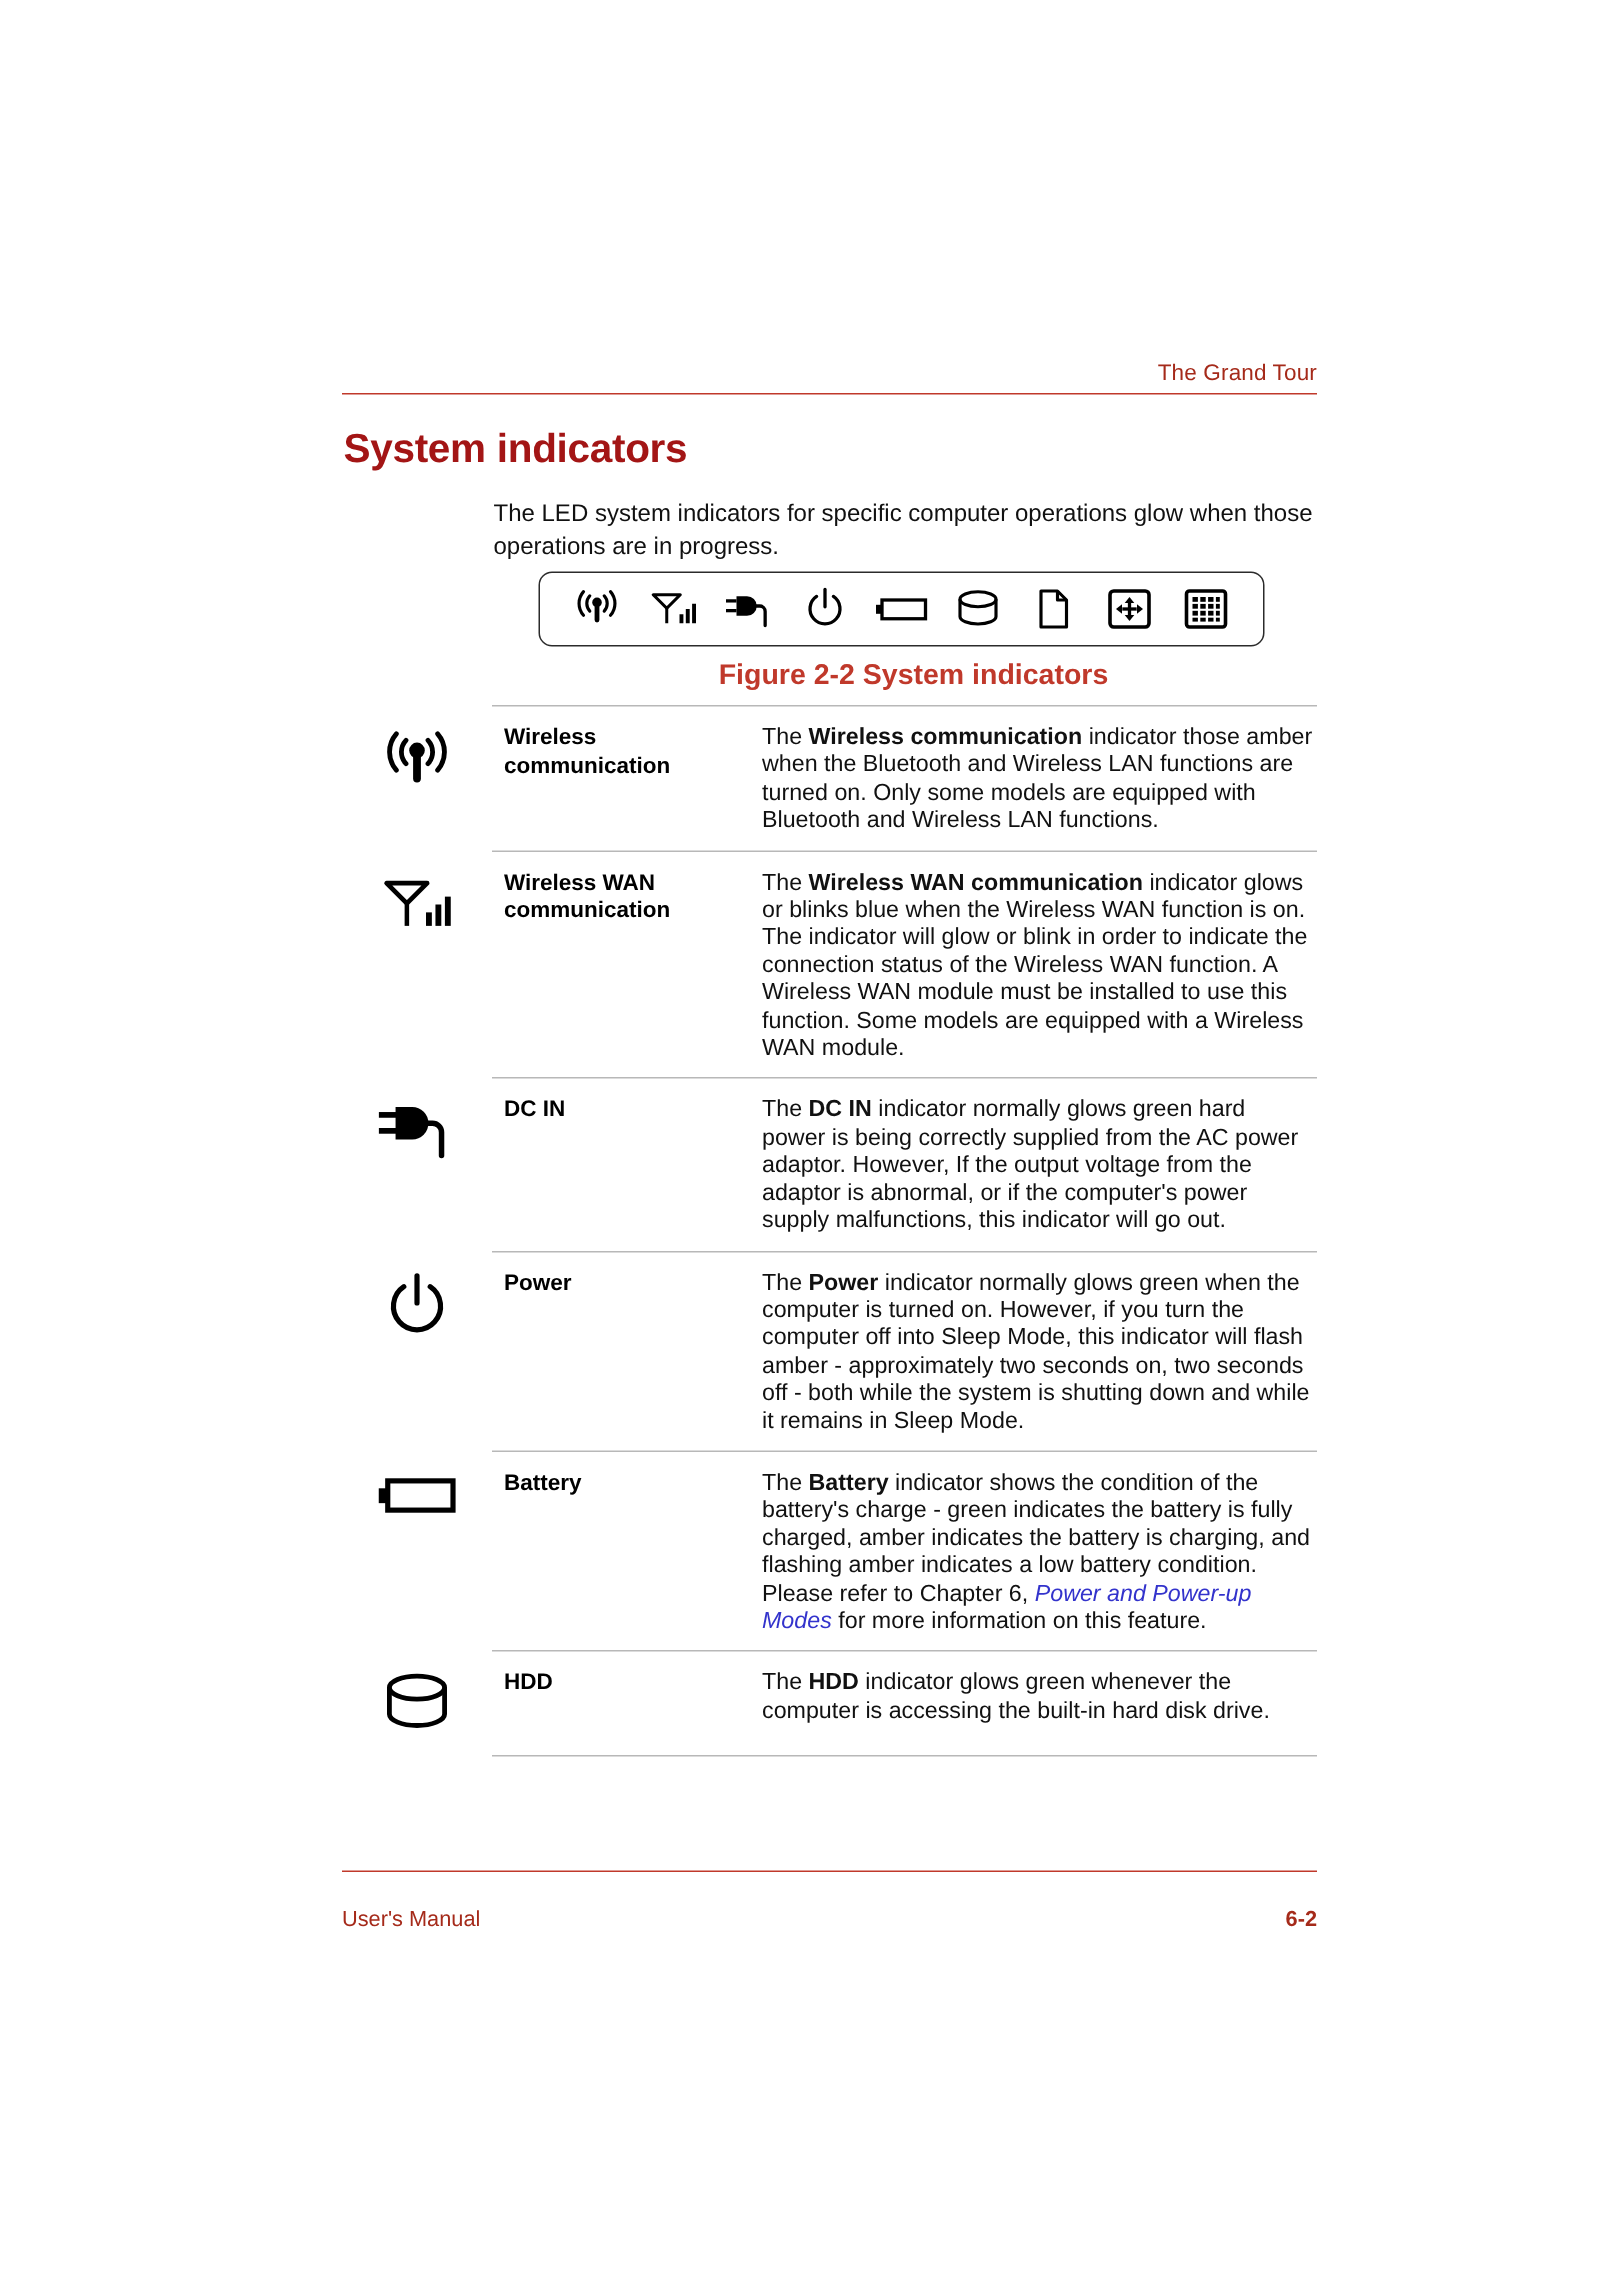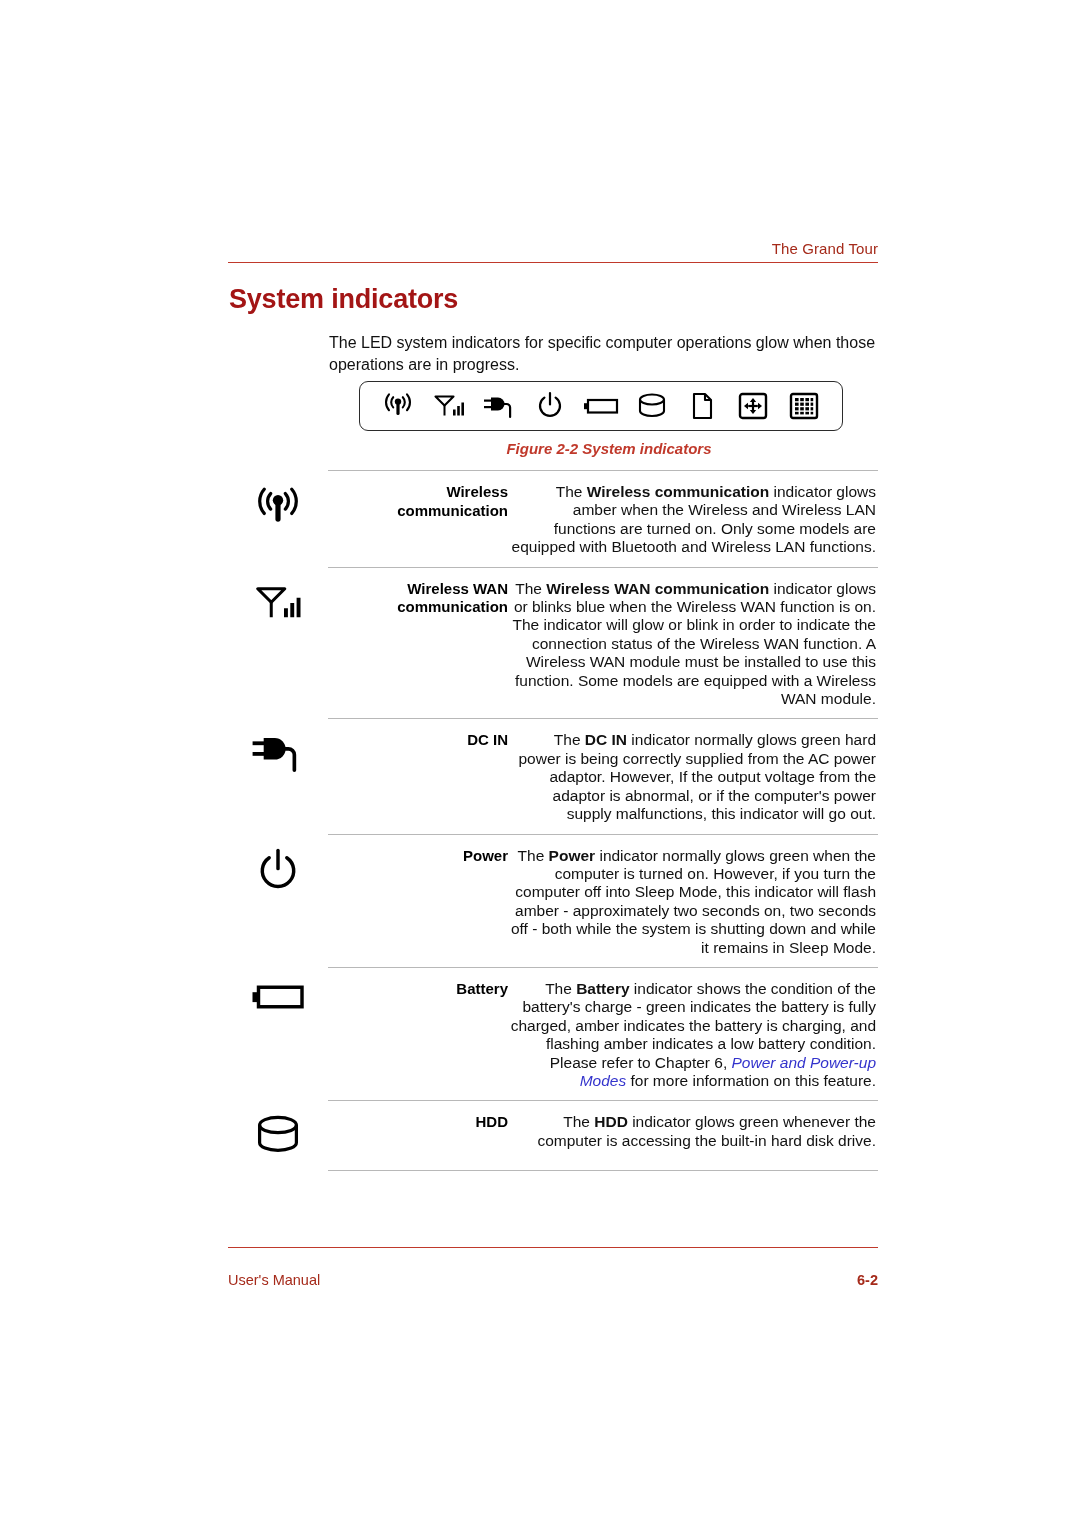--- a/index.html
+++ b/index.html
@@ -85,40 +85,38 @@
     justify-content: center;
     width: 40px;
     height: 34px;
   }
   .figure-caption {
     position: absolute;
     left: 329px;
     top: 440px;
     width: 560px;
     text-align: center;
-    font-size: 15px;
-    font-style: italic;
+    font-size: 19px;
     font-weight: bold;
     color: #C0392B;
   }
 
   
   .ind-table {
     position: absolute;
     left: 228px;
     top: 470px;
     width: 650px;
   }
   .ind-row {
     position: relative;
     display: flex;
     align-items: flex-start;
     padding-top: 9px;
     padding-bottom: 10px;
-    text-align: right;
   }
   .ind-row .rule {
     position: absolute;
     left: 100px;
     right: 0;
     top: 0;
     height: 1px;
     background: #b8b8b8;
   }
   .ind-row.last-rule-after::after {
@@ -314,21 +312,21 @@
               <path d="M21.8 6.2 A7.5 7.5 0 0 1 21.8 16.4"></path>
               <path d="M8.0 3.4 A12 12 0 0 0 8.0 19.2"></path>
               <path d="M26.0 3.4 A12 12 0 0 1 26.0 19.2"></path>
             </g>
             <circle cx="17" cy="10.6" r="3.4" fill="#000"></circle>
             <rect x="15.3" y="10.6" width="3.4" height="14" rx="1.7" fill="#000"></rect>
           </svg>
         </span>
       </div>
       <div class="col-name">Wireless communication</div>
-      <div class="col-desc"><span>The </span><b>Wireless communication</b><span> indicator glows amber when the Wireless and Wireless LAN functions are turned on. Only some models are equipped with Bluetooth and Wireless LAN functions.</span></div>
+      <div class="col-desc"><span>The </span><b>Wireless communication</b><span> indicator those amber when the Bluetooth and Wireless LAN functions are turned on. Only some models are equipped with Bluetooth and Wireless LAN functions.</span></div>
     </div>
 
     <div class="ind-row">
       <div class="rule"></div>
       <div class="col-icon">
         <span>
           <svg width="48" height="46" viewBox="0 0 32 30">
             <path d="M2.5 5.5 L20.5 5.5 L11.5 14.5 Z" fill="none" stroke="#000" stroke-width="2.1" stroke-linejoin="round"></path>
             <rect x="10.5" y="13.5" width="2" height="11" fill="#000"></rect>
             <rect x="20" y="18.5" width="2.6" height="6" fill="#000"></rect>

